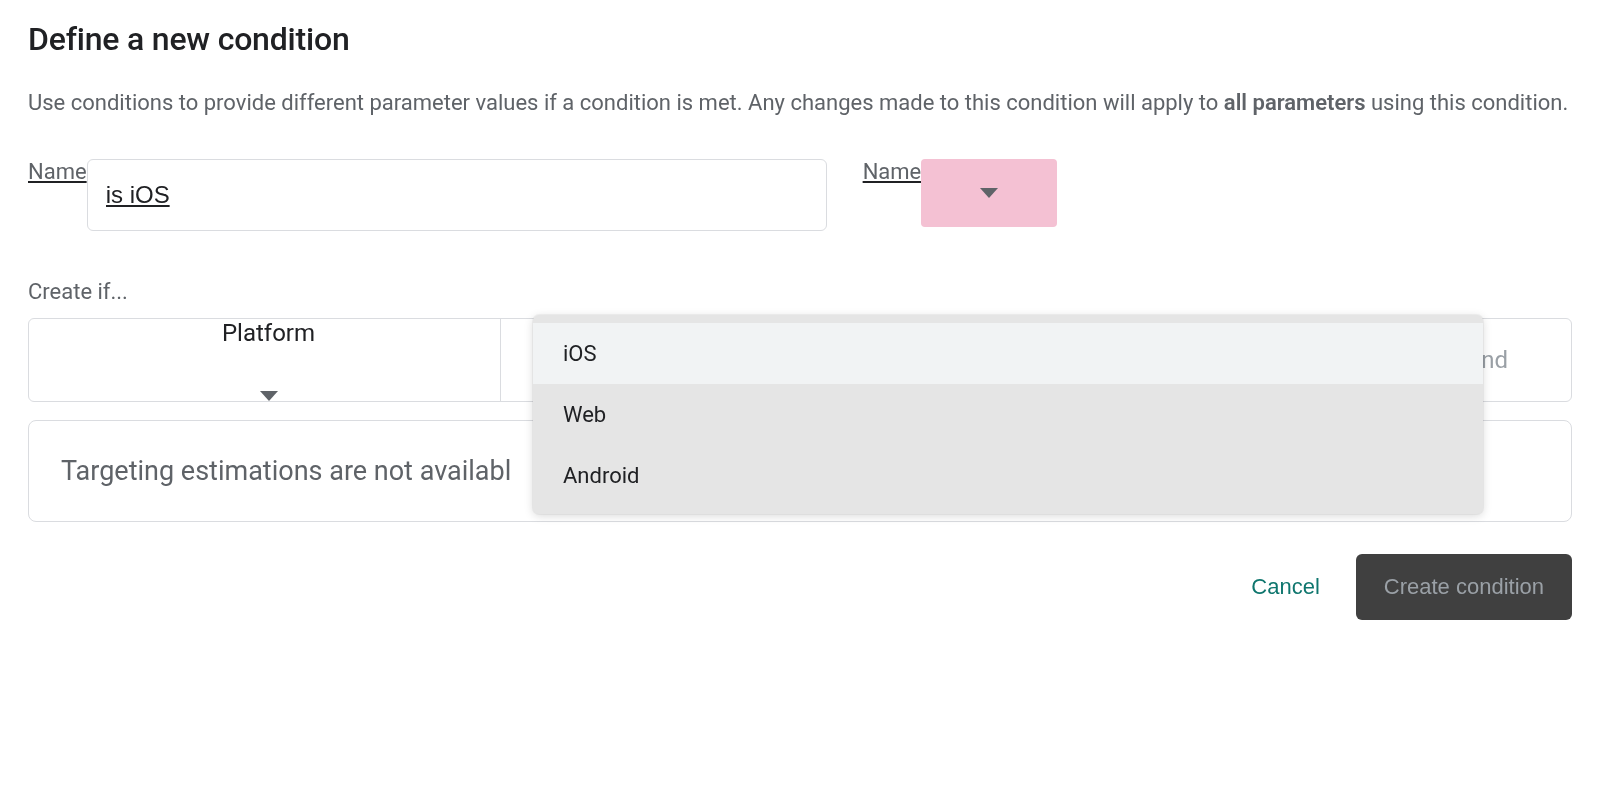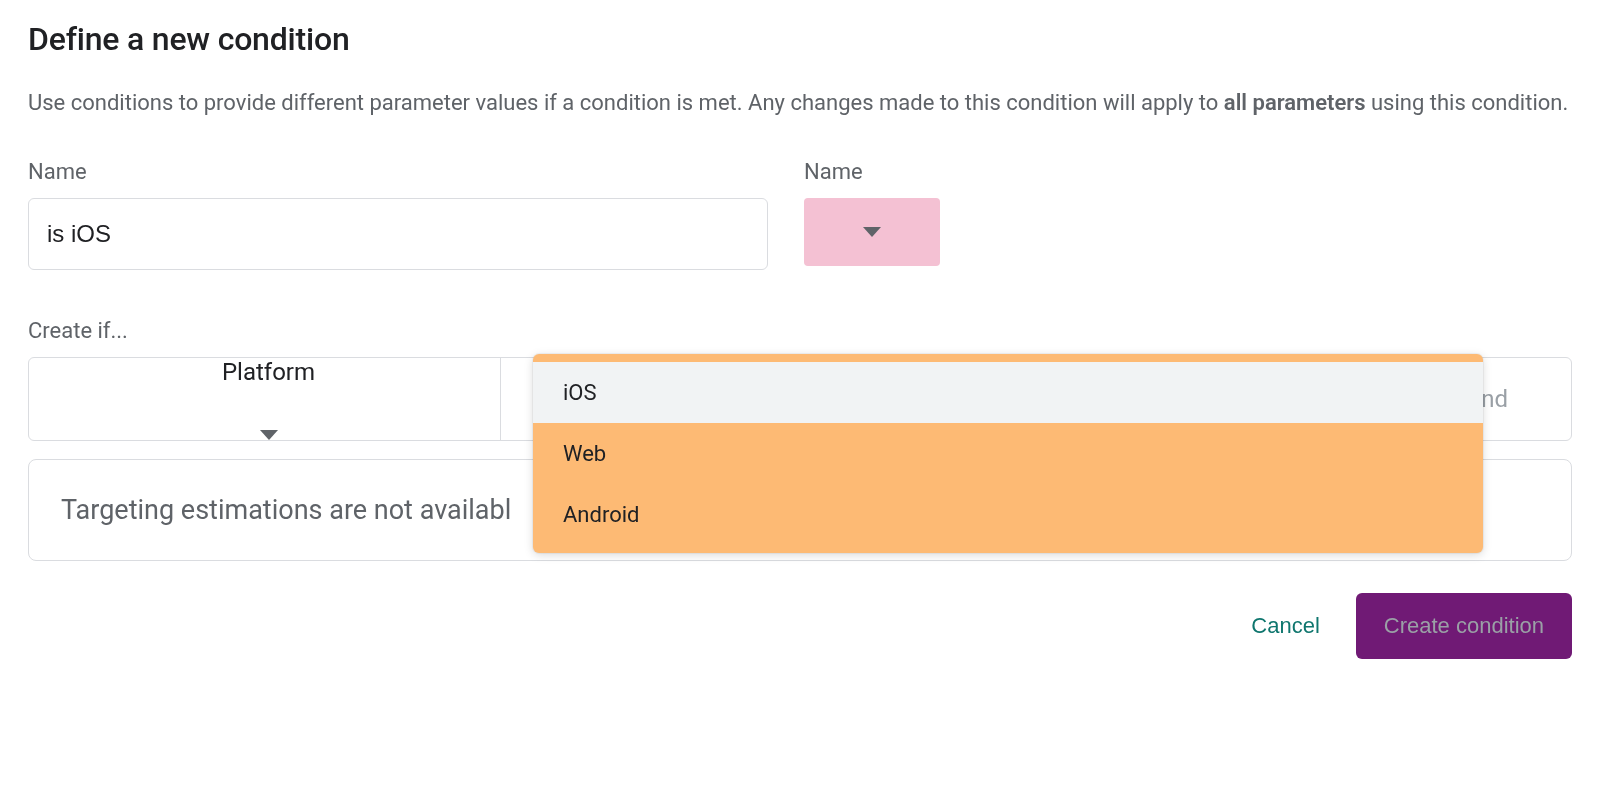--- a/index.html
+++ b/index.html
@@ -30,21 +30,22 @@
       font-weight: 600;
       color: #5f6368;
     }
     .form-row {
       display: flex;
       gap: 36px;
       margin-bottom: 48px;
     }
     .form-group {
       display: flex;
-      flex-direction: column;
+      flex-direction: row;
+      text-decoration: underline;
     }
     .form-label {
       font-size: 22px;
       color: #5f6368;
       margin-bottom: 14px;
     }
     .name-input {
       width: 740px;
       height: 72px;
       padding: 0 18px;
@@ -112,21 +113,21 @@
     }
     .condition-right-text {
       font-size: 24px;
       color: #9aa0a6;
     }
     .dropdown-menu {
       position: absolute;
       top: -3px;
       left: 505px;
       width: 950px;
-      background: #fdba74;
+      background: #e5e5e5;
       border-radius: 6px;
       box-shadow: 0 2px 10px rgba(0,0,0,0.15), 0 0 0 1px rgba(0,0,0,0.04);
       z-index: 10;
       padding: 8px 0;
     }
     .dropdown-item {
       padding: 18px 30px;
       font-size: 22px;
       color: #202124;
       cursor: pointer;
@@ -161,21 +162,21 @@
       color: #0f766e;
       background: transparent;
       border: none;
       padding: 18px 8px;
       cursor: pointer;
       font-weight: 500;
     }
     .create-btn {
       font-size: 22px;
       color: #9aa0a6;
-      background: #701a75;
+      background: #404040;
       border: none;
       border-radius: 6px;
       padding: 20px 28px;
       cursor: pointer;
       font-weight: 500;
     }
     .conditions-container {
       position: relative;
     }
   </style>

